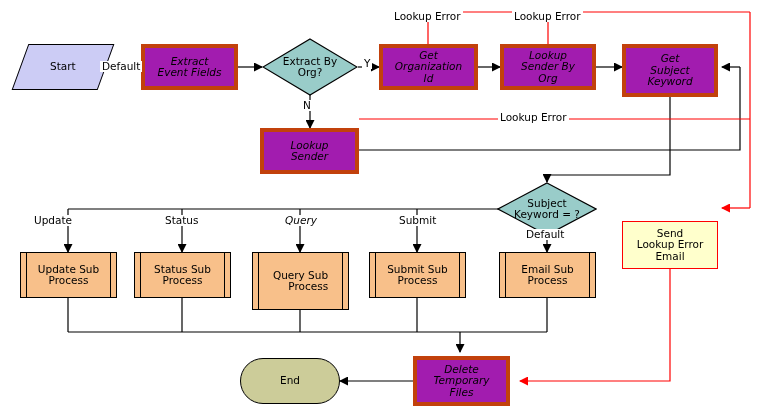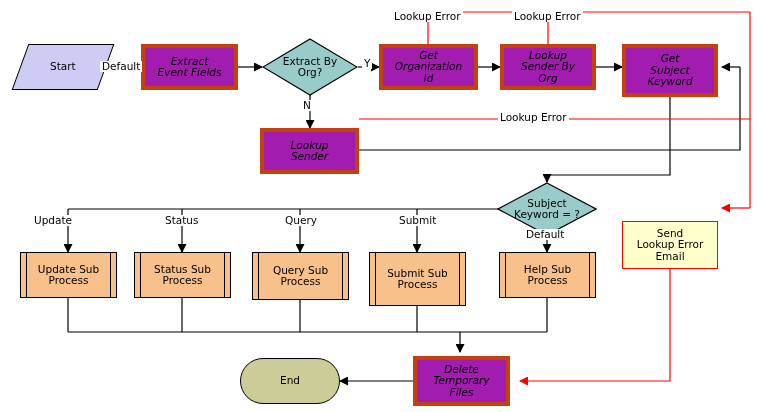--- a/index.html
+++ b/index.html
@@ -227,38 +227,38 @@
 Process</span>
   </div>
 
   <div class="node subproc" style="left:134px; top:252px; width:97px; height:46px;">
     <span class="bar l"></span>
     <span class="bar r"></span>
     <span>Status Sub
 Process</span>
   </div>
 
-  <div class="node subproc" style="left:252px; top:252px; width:97px; height:48px;">
+  <div class="node subproc" style="left:252px; top:252px; width:97px; height:58px;text-align:right;">
     <span class="bar l"></span>
     <span class="bar r"></span>
     <span>Query Sub
 Process</span>
   </div>
 
-  <div class="node subproc" style="left:369px; top:252px; width:97px; height:54px;">
+  <div class="node subproc" style="left:369px; top:252px; width:97px; height:46px;">
     <span class="bar l"></span>
     <span class="bar r"></span>
     <span>Submit Sub
 Process</span>
   </div>
 
   <div class="node subproc" style="left:499px; top:252px; width:97px; height:46px;">
     <span class="bar l"></span>
     <span class="bar r"></span>
-    <span>Help Sub
+    <span>Email Sub
 Process</span>
   </div>
 
   <div class="node endnode" style="left:240px; top:358px; width:100px; height:46px;">
     <span>End</span>
   </div>
 
   <div class="node proc" style="left:413px; top:356px; width:97px; height:50px;">
     <span>Delete
 Temporary
@@ -274,19 +274,19 @@
   <div class="edge-label" style="left:392px; top:11px;">Lookup Error</div>
 
   <div class="edge-label" style="left:512px; top:11px;">Lookup Error</div>
 
   <div class="edge-label" style="left:498px; top:112px;">Lookup Error</div>
 
   <div class="edge-label" style="left:32px; top:215px;">Update</div>
 
   <div class="edge-label" style="left:163px; top:215px;">Status</div>
 
-  <div class="edge-label" style="left:283px; top:215px;">Query</div>
+  <div class="edge-label" style="left:283px; top:215px;font-style:italic;">Query</div>
 
   <div class="edge-label" style="left:397px; top:215px;">Submit</div>
 
   <div class="edge-label" style="left:524px; top:229px;">Default</div>
 
 </div>
 
 </body></html>

